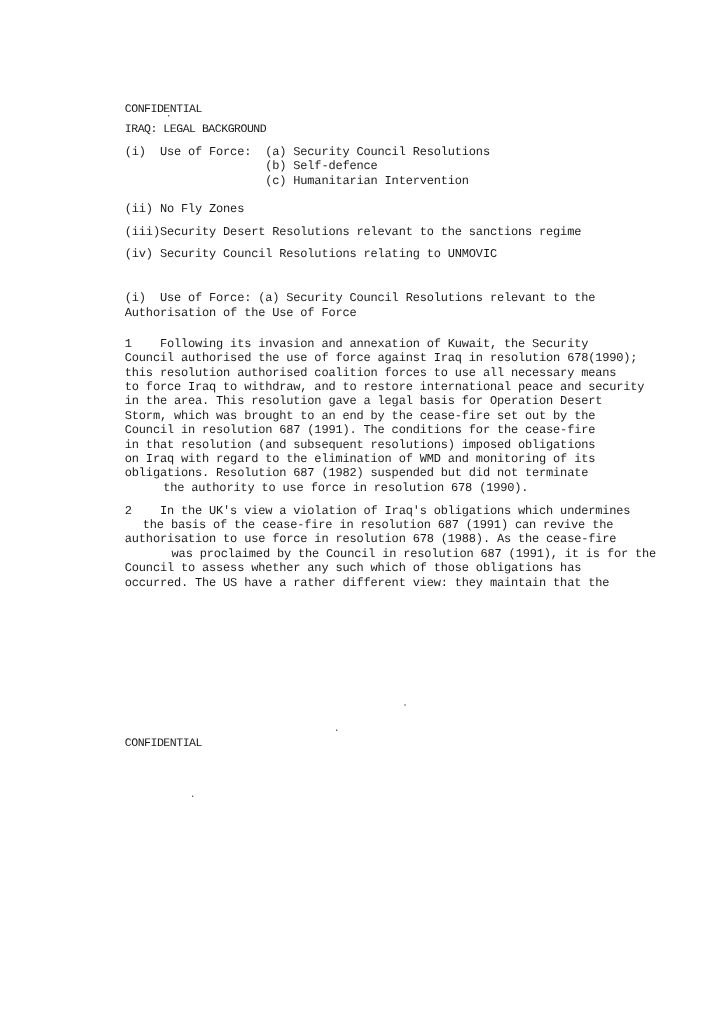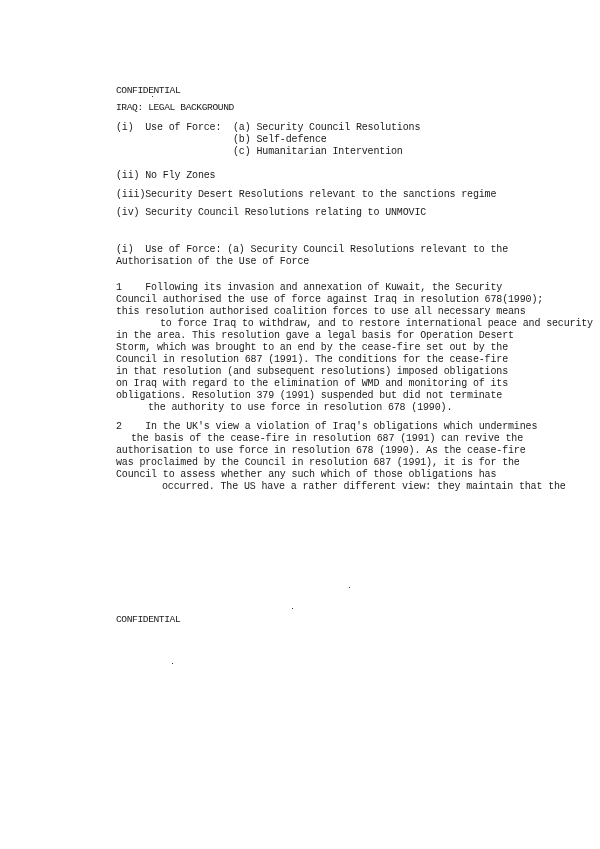--- a/index.html
+++ b/index.html
@@ -1,21 +1,21 @@
 <!DOCTYPE html>
 <html><head>
 <meta charset="utf-8">
 <style>
   html, body { margin: 0; padding: 0; background: #ffffff; }
   body {
     width: 600px; height: 849px; position: relative; overflow: hidden;
     font-family: "Liberation Mono", "DejaVu Sans Mono", monospace;
     color: #1a1a1a;
   }
-  .page { position: absolute; left: 12px; top: 0; width: 548px; height: 849px; }
+  .page { position: absolute; left: 0; top: 0; width: 548px; height: 849px; }
   .ln {
     position: absolute; left: 104px; white-space: pre;
     font-size: 10px; line-height: 12px; letter-spacing: -0.15px;
   }
   .caps { font-size: 9.6px; letter-spacing: -0.4px; }
   .speck { position: absolute; width: 1px; height: 1px; background: #333; }
 </style>
 </head>
 <body>
 
@@ -35,37 +35,37 @@
 
   <div>
     <div class="ln" style="top:244px;">(i)  Use of Force: (a) Security Council Resolutions relevant to the</div>
     <div class="ln" style="top:256px;">Authorisation of the Use of Force</div>
   </div>
 
   <div>
     <div class="ln" style="top:282px;">1    Following its invasion and annexation of Kuwait, the Security</div>
     <div class="ln" style="top:294px;">Council authorised the use of force against Iraq in resolution 678(1990);</div>
     <div class="ln" style="top:306px;">this resolution authorised coalition forces to use all necessary means</div>
-    <div class="ln" style="top:318px;margin-left:44px;">to force Iraq to withdraw, and to restore international peace and security</div>
+    <div class="ln" style="top:318px;">to force Iraq to withdraw, and to restore international peace and security</div>
     <div class="ln" style="top:330px;">in the area. This resolution gave a legal basis for Operation Desert</div>
     <div class="ln" style="top:342px;">Storm, which was brought to an end by the cease-fire set out by the</div>
     <div class="ln" style="top:354px;">Council in resolution 687 (1991). The conditions for the cease-fire</div>
     <div class="ln" style="top:366px;">in that resolution (and subsequent resolutions) imposed obligations</div>
     <div class="ln" style="top:378px;">on Iraq with regard to the elimination of WMD and monitoring of its</div>
-    <div class="ln" style="top:390px;">obligations. Resolution 379 (1991) suspended but did not terminate</div>
+    <div class="ln" style="top:390px;">obligations. Resolution 687 (1982) suspended but did not terminate</div>
     <div class="ln" style="top:402px;margin-left:32px;">the authority to use force in resolution 678 (1990).</div>
   </div>
 
   <div>
     <div class="ln" style="top:421px;">2    In the UK's view a violation of Iraq's obligations which undermines</div>
     <div class="ln" style="top:433px;margin-left:15px;">the basis of the cease-fire in resolution 687 (1991) can revive the</div>
-    <div class="ln" style="top:445px;">authorisation to use force in resolution 678 (1990). As the cease-fire</div>
-    <div class="ln" style="top:457px;">was proclaimed by the Council in resolution 687 (1991), it is for the</div>
+    <div class="ln" style="top:445px;">authorisation to use force in resolution 678 (1988). As the cease-fire</div>
+    <div class="ln" style="top:457px;margin-left:39px;">was proclaimed by the Council in resolution 687 (1991), it is for the</div>
     <div class="ln" style="top:469px;">Council to assess whether any such which of those obligations has</div>
-    <div class="ln" style="top:481px;margin-left:46px;">occurred. The US have a rather different view: they maintain that the</div>
+    <div class="ln" style="top:481px;">occurred. The US have a rather different view: they maintain that the</div>
   </div>
 
   <div class="ln caps" style="top:614px;">CONFIDENTIAL</div>
 
   <div class="speck" style="left:337px; top:587px;"></div>
   <div class="speck" style="left:280px; top:608px;"></div>
   <div class="speck" style="left:160px; top:663px;"></div>
   <div class="speck" style="left:140px; top:96px;"></div>
 </div>
 

